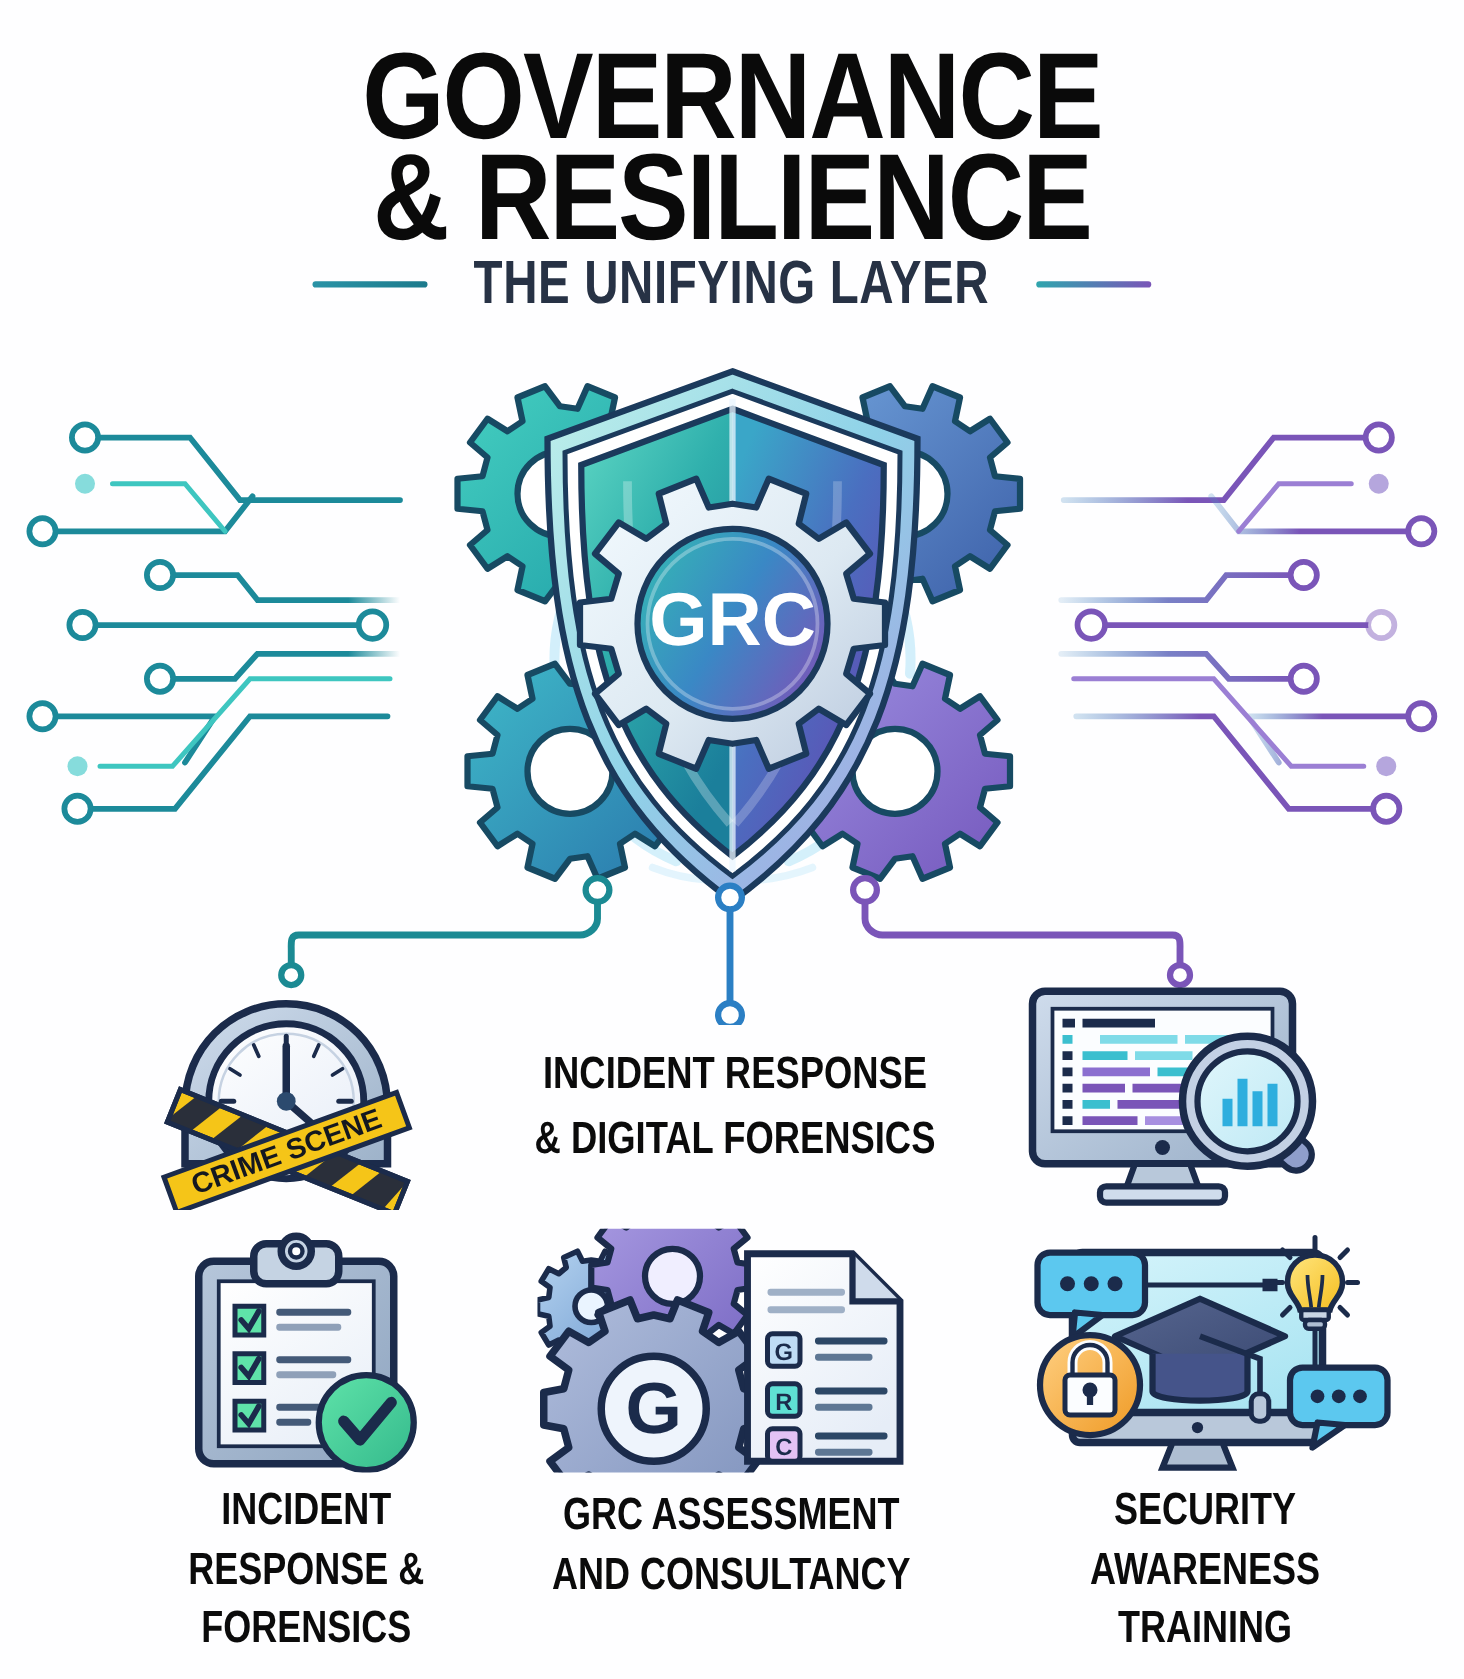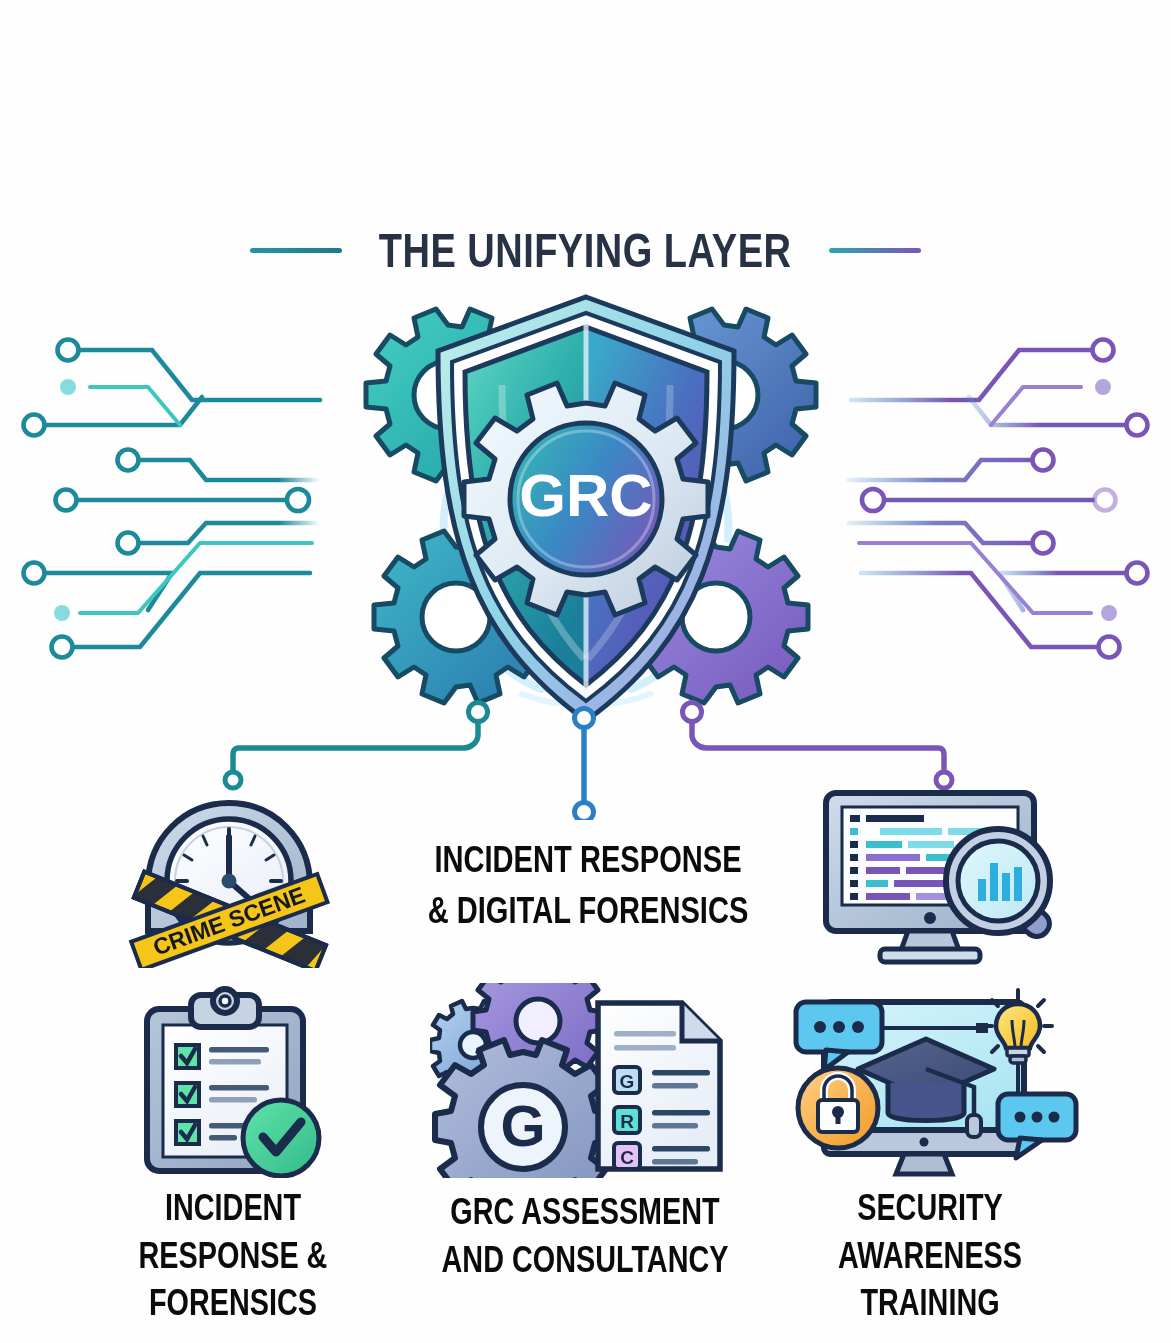--- a/index.html
+++ b/index.html
@@ -18,21 +18,21 @@
     font-family:"Liberation Sans", sans-serif;
     font-weight:bold;
     font-size:83px;
     line-height:0.97;
     letter-spacing:-1.5px;
     color:#0a0a0a;
     transform:scaleY(1.18) scaleX(1.02);
     transform-origin:center top;
   }
   #subtitle-row {
-    position:absolute; top:228px; left:0; width:1171px;
+    position:absolute; top:205px; left:0; width:1171px;
     display:flex; align-items:center; justify-content:center; gap:26px;
   }
   #subtitle-text {
     font-weight:bold; font-size:40px; letter-spacing:0.5px;
     color:#273245; transform:scaleY(1.22) scaleX(0.95);
   }
   .divider { height:5px; border-radius:3px; width:92px; }
   #divider-left  { background:linear-gradient(90deg,#2a93a6,#1c7a8c); }
   #divider-right { background:linear-gradient(90deg,#2fa5ad,#7a55b8); }
 
@@ -53,37 +53,41 @@
   #monitor-icon{ position:absolute; left:812px; top:2px; }
   #row1-label {
     position:absolute; left:386px; top:58px; width:404px;
     text-align:center; font-weight:bold; font-size:30px; line-height:1.42;
     color:#0b0b0b; transform:scaleY(1.2) scaleX(0.97);
   }
 
   
   #row2 { position:absolute; top:978px; left:0; width:1171px; }
   .card { position:absolute; width:390px; text-align:center; }
-  #card-1 { left:38px; }
+  #card-1 { left:50px; }
   #card-2 { left:390px; }
-  #card-3 { left:735px; }
+  #card-3 { left:769px; }
   .card-icon { height:200px; display:flex; align-items:flex-end; justify-content:center; }
   .card-label {
     margin-top:18px; font-weight:bold; font-size:30px; line-height:1.32;
     color:#0b0b0b; transform:scaleY(1.2) scaleX(0.96);
   }
   #card-1 .card-label { padding:0 70px; }
   #card-2 .card-label { padding:0 18px; }
   #card-3 .card-label { padding:0 80px; }
 </style>
 </head>
 <body>
 
 <div class="stage">
 
+  <div id="title-block">
+    <div class="title-line">GOVERNANCE</div>
+    <div class="title-line">&amp; RESILIENCE</div>
+  </div>
 
   <div id="subtitle-row">
     <div class="divider" id="divider-left"></div>
     <div id="subtitle-text">THE UNIFYING LAYER</div>
     <div class="divider" id="divider-right"></div>
   </div>
 
   <div class="circuit" id="circuit-left">
     <svg width="320" height="340" viewBox="0 0 320 340">
       <defs>

